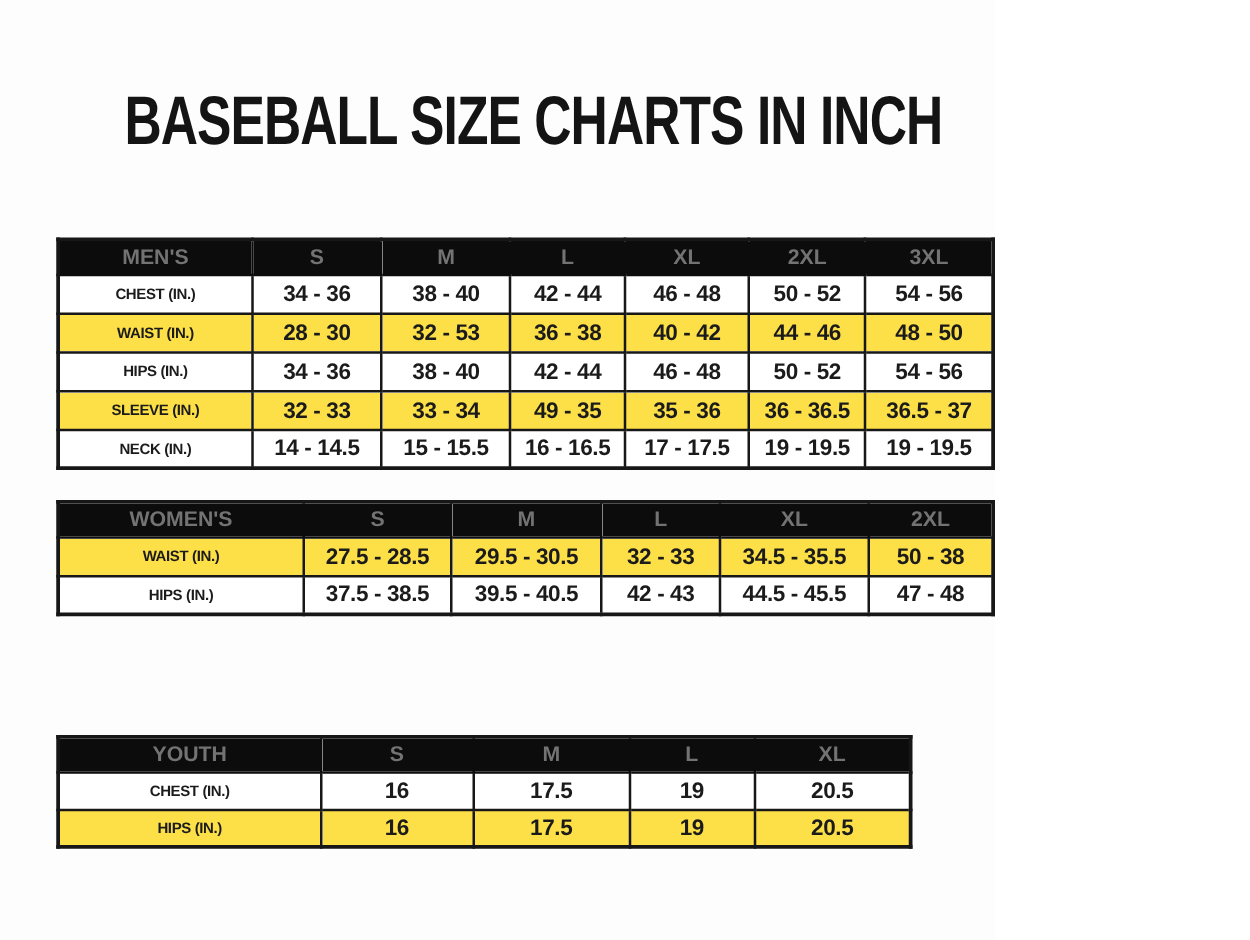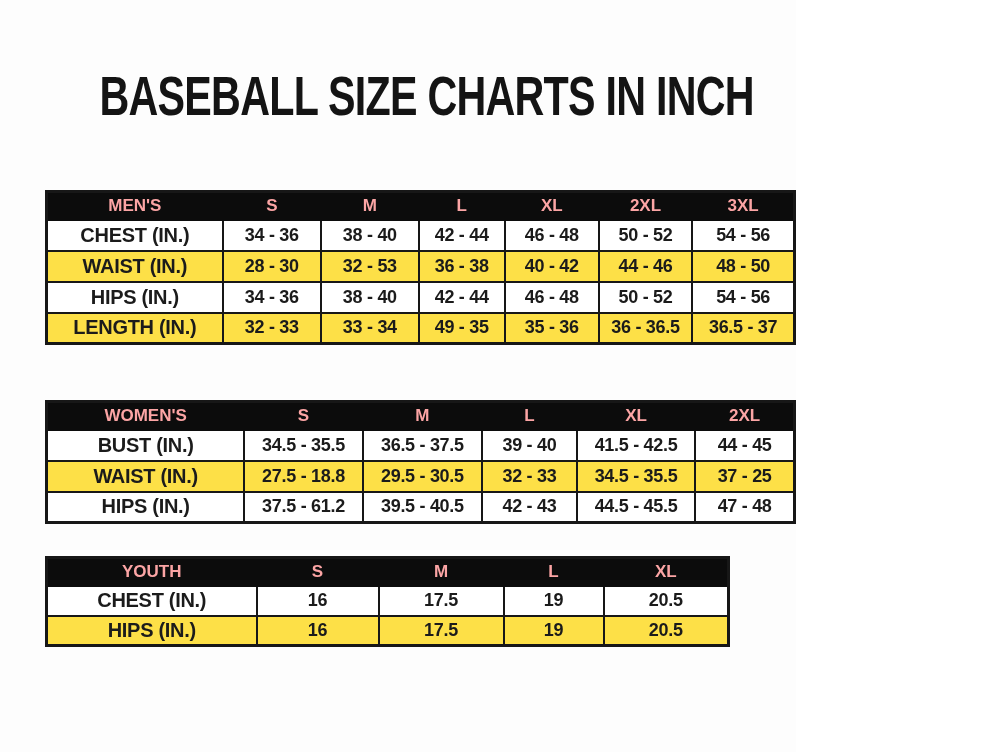--- a/index.html
+++ b/index.html
@@ -38,33 +38,33 @@
     vertical-align: middle;
     padding: 0;
     font-weight: 700;
     color: #1b1b1b;
     letter-spacing: -0.3px;
     overflow: hidden;
     white-space: nowrap;
   }
   .size-table thead th {
     background: #0c0c0c;
-    color: #fca5a5;
+    color: #737373;
     font-size: 17px;
     border-color: #0c0c0c;
     letter-spacing: 0;
   }
   .size-table thead tr { height: 28px; }
   .size-table tbody tr { height: 31px; }
   .size-table tbody tr.alt { background: #fde047; }
-  .size-table td.row-label { font-size: 20px; }
+  .size-table td.row-label { font-size: 12px; }
   .size-table td.size-cell { font-size: 18px; }
   #t-mens   { top: 190px; left: 45px; }
   #t-womens { top: 400px; left: 45px; }
-  #t-youth  { top: 556px; left: 45px; }
+  #t-youth  { top: 588px; left: 45px; }
   #t-youth tbody tr { height: 30px; }
 </style>
 </head>
 <body>
 
 <div class="page">
   <div class="title">BASEBALL SIZE CHARTS IN INCH</div>
 
   <table id="t-mens" class="size-table">
       <colgroup>
@@ -109,27 +109,36 @@
         <tr>
           <td class="row-label">HIPS (IN.)</td>
           <td class="size-cell">34 - 36</td>
           <td class="size-cell">38 - 40</td>
           <td class="size-cell">42 - 44</td>
           <td class="size-cell">46 - 48</td>
           <td class="size-cell">50 - 52</td>
           <td class="size-cell">54 - 56</td>
         </tr>
         <tr class="alt">
-          <td class="row-label">LENGTH (IN.)</td>
+          <td class="row-label">SLEEVE (IN.)</td>
           <td class="size-cell">32 - 33</td>
           <td class="size-cell">33 - 34</td>
           <td class="size-cell">49 - 35</td>
           <td class="size-cell">35 - 36</td>
           <td class="size-cell">36 - 36.5</td>
           <td class="size-cell">36.5 - 37</td>
+        </tr>
+        <tr>
+          <td class="row-label">NECK (IN.)</td>
+          <td class="size-cell">14 - 14.5</td>
+          <td class="size-cell">15 - 15.5</td>
+          <td class="size-cell">16 - 16.5</td>
+          <td class="size-cell">17 - 17.5</td>
+          <td class="size-cell">19 - 19.5</td>
+          <td class="size-cell">19 - 19.5</td>
         </tr>
       </tbody>
     </table>
 
   <table id="t-womens" class="size-table">
       <colgroup>
         <col style="width: 210px;">
         <col style="width: 123px;">
         <col style="width: 124px;">
         <col style="width: 100px;">
@@ -140,39 +149,31 @@
         <tr>
           <th>WOMEN'S</th>
           <th>S</th>
           <th>M</th>
           <th>L</th>
           <th>XL</th>
           <th>2XL</th>
         </tr>
       </thead>
       <tbody>
-        <tr>
-          <td class="row-label">BUST (IN.)</td>
-          <td class="size-cell">34.5 - 35.5</td>
-          <td class="size-cell">36.5 - 37.5</td>
-          <td class="size-cell">39 - 40</td>
-          <td class="size-cell">41.5 - 42.5</td>
-          <td class="size-cell">44 - 45</td>
-        </tr>
         <tr class="alt">
           <td class="row-label">WAIST (IN.)</td>
-          <td class="size-cell">27.5 - 18.8</td>
+          <td class="size-cell">27.5 - 28.5</td>
           <td class="size-cell">29.5 - 30.5</td>
           <td class="size-cell">32 - 33</td>
           <td class="size-cell">34.5 - 35.5</td>
-          <td class="size-cell">37 - 25</td>
+          <td class="size-cell">50 - 38</td>
         </tr>
         <tr>
           <td class="row-label">HIPS (IN.)</td>
-          <td class="size-cell">37.5 - 61.2</td>
+          <td class="size-cell">37.5 - 38.5</td>
           <td class="size-cell">39.5 - 40.5</td>
           <td class="size-cell">42 - 43</td>
           <td class="size-cell">44.5 - 45.5</td>
           <td class="size-cell">47 - 48</td>
         </tr>
       </tbody>
     </table>
 
   <table id="t-youth" class="size-table">
       <colgroup>

